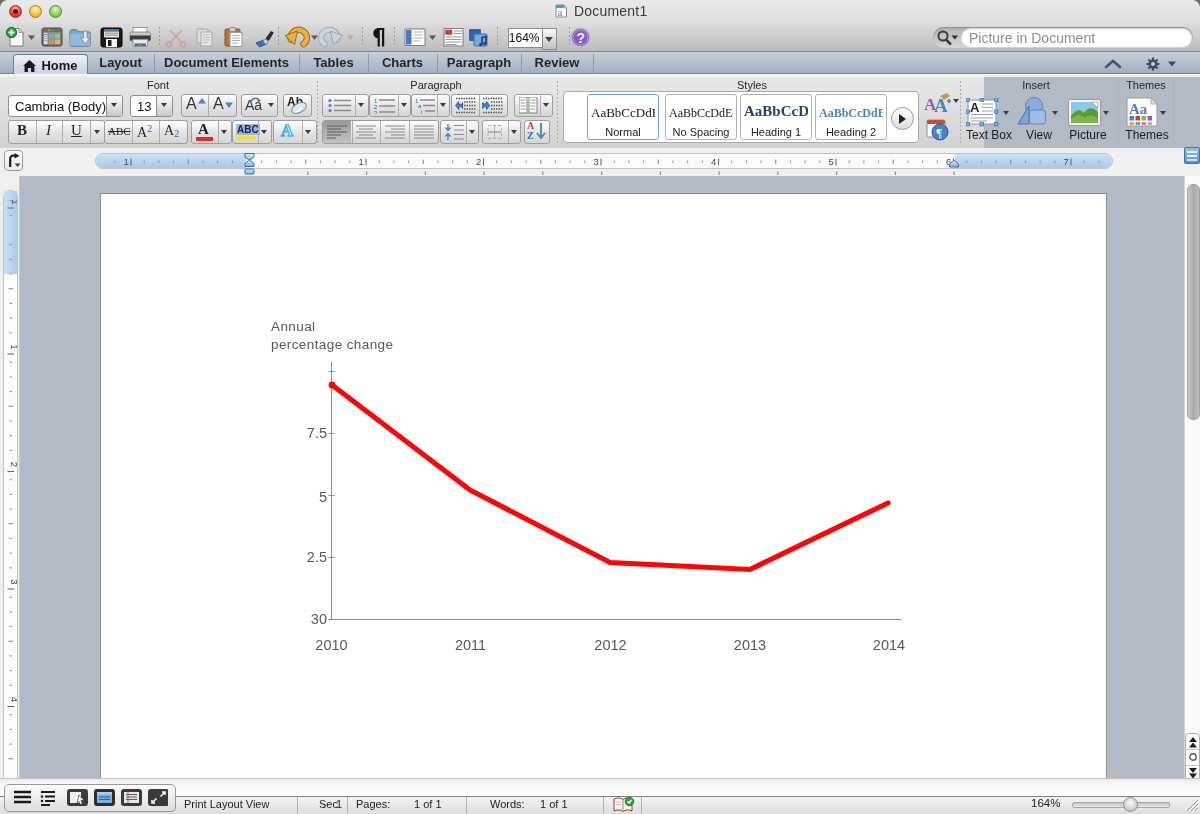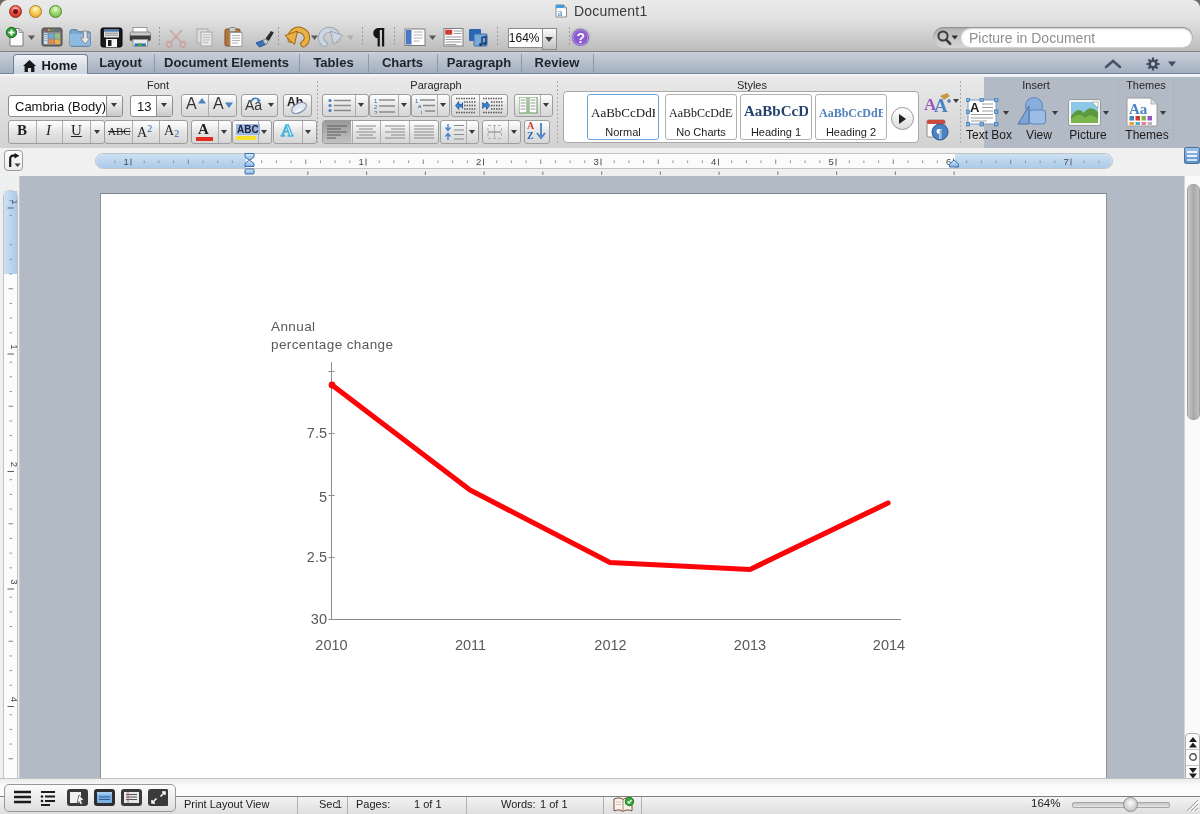--- a/index.html
+++ b/index.html
@@ -463,21 +463,21 @@
       </svg>
     </div>
 
     <div class="abs" style="left:563px;top:14px;width:354px;height:50px;background:#fff;border:1px solid #a9a9a9;border-radius:4px"></div>
     <div class="abs stylebox" style="left:587px;top:17px;width:70px;height:44px;border:1.5px solid #6ba3dd">
       <div style="position:absolute;left:3px;top:10px;font-size:13px;color:#151515;font-family:'Liberation Serif';white-space:nowrap;overflow:hidden;width:64px">AaBbCcDdEe</div>
       <div class="lab">Normal</div>
     </div>
     <div class="abs stylebox" style="left:665px;top:17px;width:70px;height:44px">
       <div style="position:absolute;left:3px;top:10.5px;font-size:12px;color:#151515;font-family:'Liberation Serif';white-space:nowrap;overflow:hidden;width:64px">AaBbCcDdEe</div>
-      <div class="lab">No Charts</div>
+      <div class="lab">No Spacing</div>
     </div>
     <div class="abs stylebox" style="left:740px;top:17px;width:70px;height:44px">
       <div style="position:absolute;left:3px;top:7.5px;font-size:15px;font-weight:bold;color:#24426e;font-family:'Liberation Serif';white-space:nowrap;overflow:hidden;width:64px">AaBbCcDd</div>
       <div class="lab">Heading 1</div>
     </div>
     <div class="abs stylebox" style="left:815px;top:17px;width:70px;height:44px">
       <div style="position:absolute;left:3px;top:10.5px;font-size:12px;font-weight:bold;color:#5181bd;font-family:'Liberation Serif';white-space:nowrap;overflow:hidden;width:64px">AaBbCcDdEe</div>
       <div class="lab">Heading 2</div>
     </div>
     <div class="abs" style="left:891px;top:30px;width:21px;height:21px;border:1px solid #9a9a9a;border-radius:50%;background:linear-gradient(#fff,#ddd)">
@@ -823,19 +823,19 @@
     <path d="M13 2L2 13M13 6L6 13M13 10l-3 3" stroke="#fdfdfd" stroke-width="1"></path>
   </svg>
   <div class="abs stext" style="left:184px">Print Layout View</div>
   <div class="abs ssep" style="left:297px"></div>
   <div class="abs stext" style="left:319px">Sec</div>
   <div class="abs stext" style="left:336px">1</div>
   <div class="abs ssep" style="left:347px"></div>
   <div class="abs stext" style="left:356px">Pages:</div>
   <div class="abs stext" style="left:414px">1 of 1</div>
   <div class="abs ssep" style="left:466px"></div>
-  <div class="abs stext" style="left:501px">Words:</div>
+  <div class="abs stext" style="left:490px">Words:</div>
   <div class="abs stext" style="left:540px">1 of 1</div>
   <div class="abs ssep" style="left:603px"></div>
   <div class="abs ssep" style="left:641px"></div>
   <div class="abs stext" style="left:1031px;top:797px;font-size:11.5px">164%</div>
   <div class="abs" id="zoomslider"></div>
   <div class="abs" id="zoomknob"></div>
 
 </body></html>

